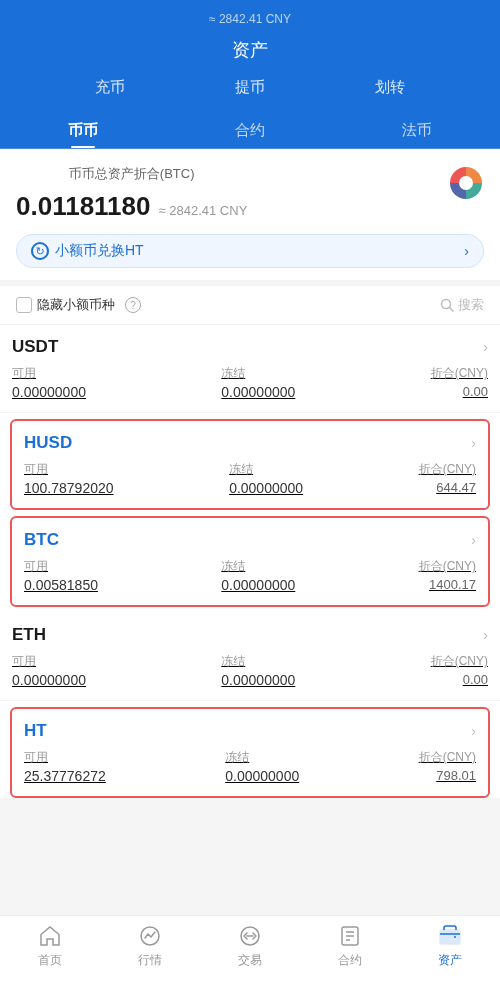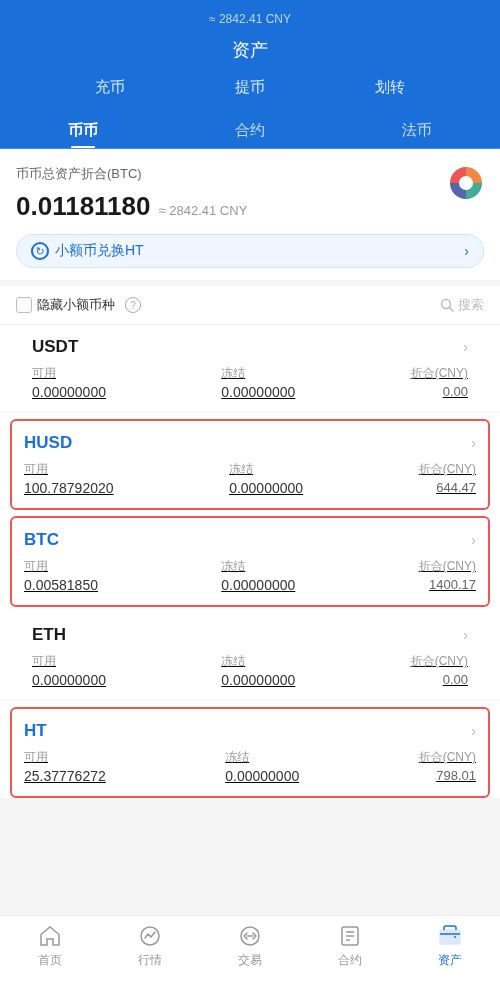--- a/index.html
+++ b/index.html
@@ -75,20 +75,21 @@
     
     .asset-summary {
       padding: 16px 16px 12px;
       background: #fff;
       border-bottom: 6px solid #f5f5f5;
     }
     .asset-summary-header {
       display: flex;
       justify-content: space-between;
       align-items: flex-start;
+      text-align: center;
     }
     .asset-summary-label {
       color: #666;
       font-size: 13px;
     }
     .asset-summary-value {
       font-size: 26px;
       font-weight: 700;
       color: #1a1a1a;
       margin-top: 4px;
@@ -198,21 +199,21 @@
       padding: 12px 16px 12px;
       border-bottom: 1px solid #f5f5f5;
     }
     .asset-item.highlighted {
       border: 2px solid #e55;
       border-radius: 6px;
       margin: 6px 10px;
       padding: 12px 12px;
     }
     .asset-item.normal {
-      padding: 12px 32px;
+      padding: 12px 12px;
     }
 
     .asset-name-row {
       display: flex;
       align-items: center;
       justify-content: space-between;
       margin-bottom: 8px;
     }
     .asset-name {
       font-size: 17px;

